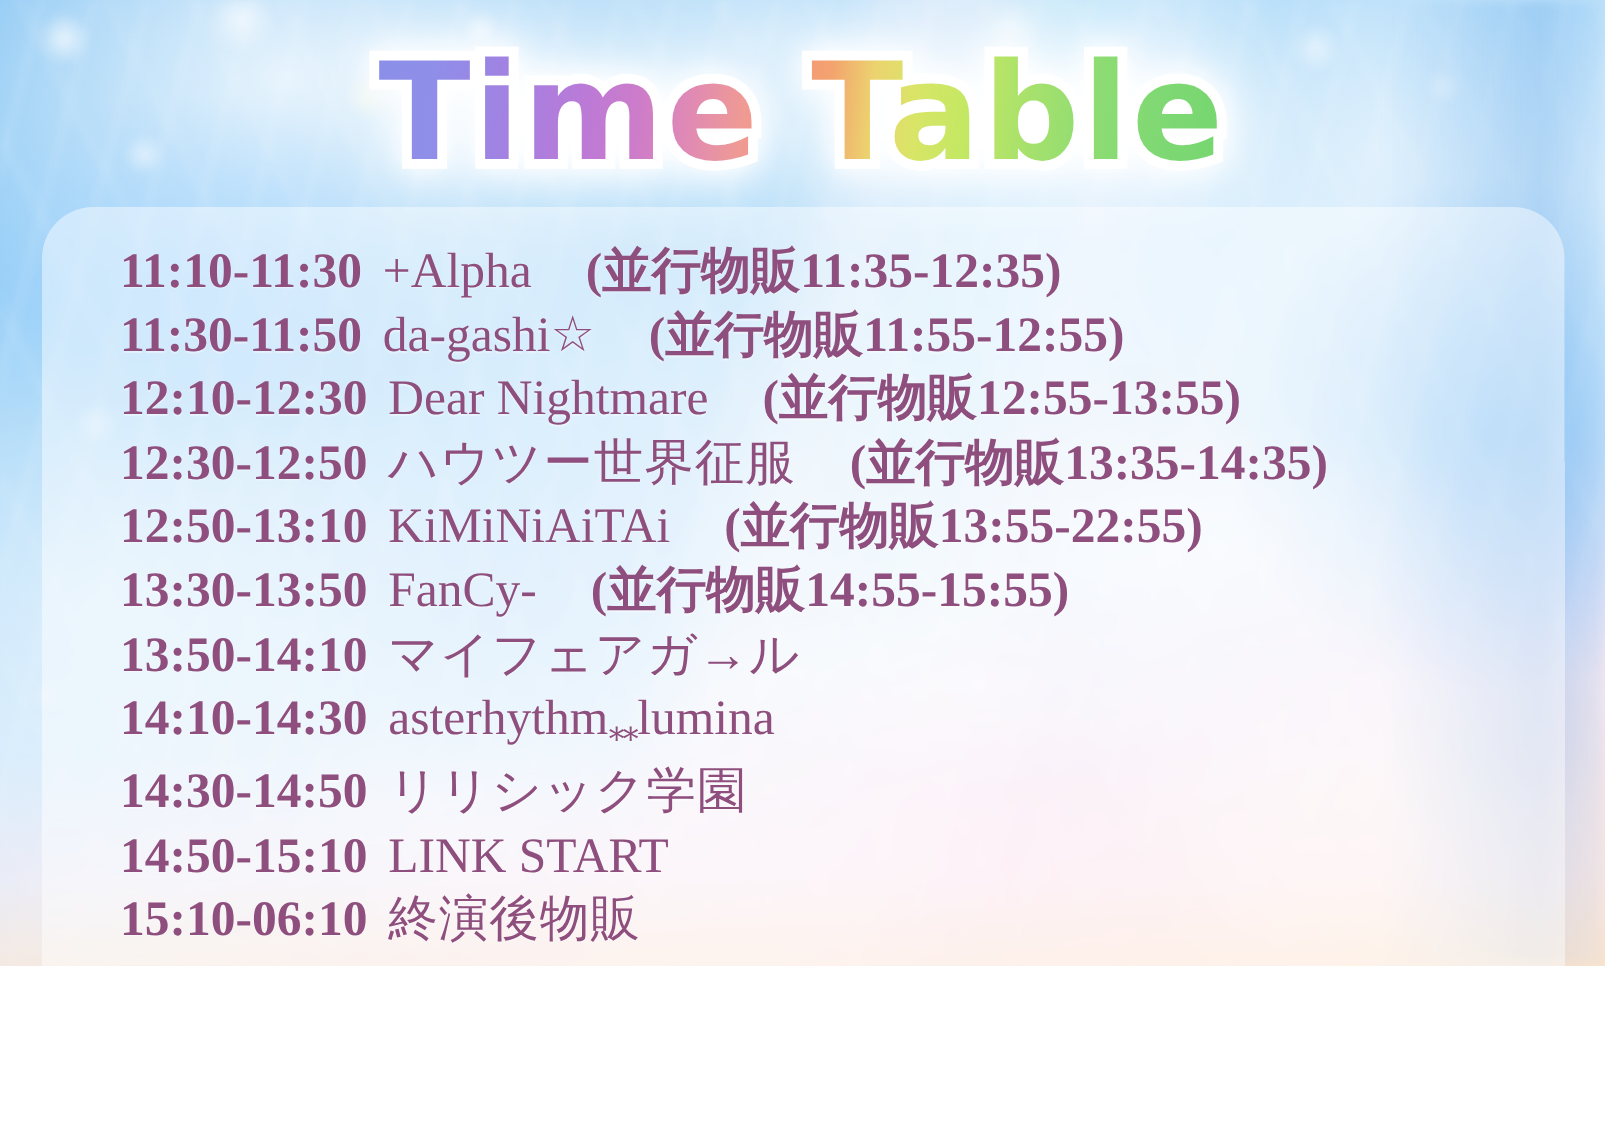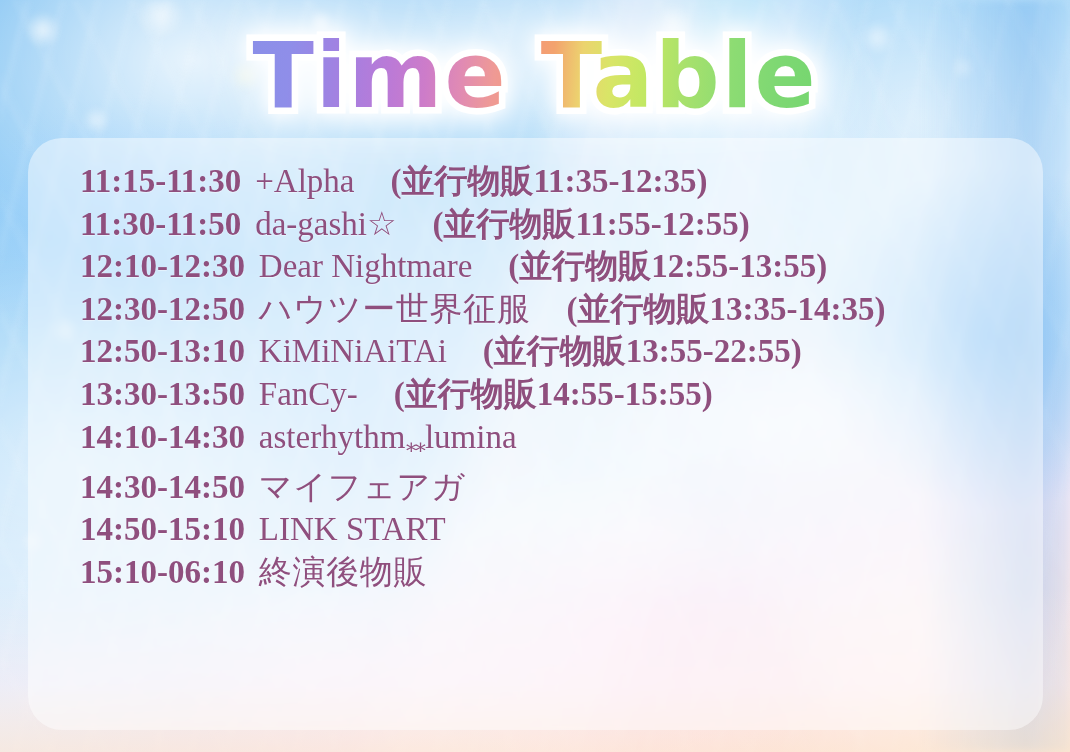--- a/index.html
+++ b/index.html
@@ -3,21 +3,21 @@
 <meta charset="utf-8">
 <style>
   html, body {
     margin: 0;
     padding: 0;
     background: #ffffff;
   }
   #poster {
     position: relative;
     width: 1070px;
-    height: 752px;
+    height: 644px;
     overflow: hidden;
     font-family: "Liberation Serif", "DejaVu Serif", serif;
     background-color: #6fb6ef;
   }
 
   
   .bg-layer {
     position: absolute;
     inset: 0;
     pointer-events: none;
@@ -267,25 +267,26 @@
   <div class="title-wrap">
     <div class="title">
       <span class="title-stroke">Time Table</span>
       <span class="title-fill">Time Table</span>
     </div>
   </div>
 
   <div class="panel"></div>
 
   <div class="schedule" id="schedule">
-      <div class="row"><span class="t-time">11:15-11:30</span><span class="t-name">+Alpha</span><span class="t-sales">(並行物販11:35-12:35)</span></div>
+      <div class="row"><span class="t-time">11:10-11:30</span><span class="t-name">+Alpha</span><span class="t-sales">(並行物販11:35-12:35)</span></div>
       <div class="row"><span class="t-time">11:30-11:50</span><span class="t-name">da-gashi☆</span><span class="t-sales">(並行物販11:55-12:55)</span></div>
       <div class="row"><span class="t-time">12:10-12:30</span><span class="t-name">Dear Nightmare</span><span class="t-sales">(並行物販12:55-13:55)</span></div>
       <div class="row"><span class="t-time">12:30-12:50</span><span class="t-name jp">ハウツー世界征服</span><span class="t-sales">(並行物販13:35-14:35)</span></div>
       <div class="row"><span class="t-time">12:50-13:10</span><span class="t-name">KiMiNiAiTAi</span><span class="t-sales">(並行物販13:55-22:55)</span></div>
       <div class="row"><span class="t-time">13:30-13:50</span><span class="t-name">FanCy-</span><span class="t-sales">(並行物販14:55-15:55)</span></div>
+      <div class="row"><span class="t-time">13:50-14:10</span><span class="t-name jp">マイフェアガ→ル</span></div>
       <div class="row"><span class="t-time">14:10-14:30</span><span class="t-name"><span>asterhythm</span><span class="star-sep">⁎⁎</span><span>lumina</span></span></div>
-      <div class="row"><span class="t-time">14:30-14:50</span><span class="t-name jp">マイフェアガ</span></div>
+      <div class="row"><span class="t-time">14:30-14:50</span><span class="t-name jp">リリシック学園</span></div>
       <div class="row"><span class="t-time">14:50-15:10</span><span class="t-name">LINK START</span></div>
       <div class="row"><span class="t-time">15:10-06:10</span><span class="t-name jp">終演後物販</span></div>
     </div>
 
 </div>
 
 </body></html>

